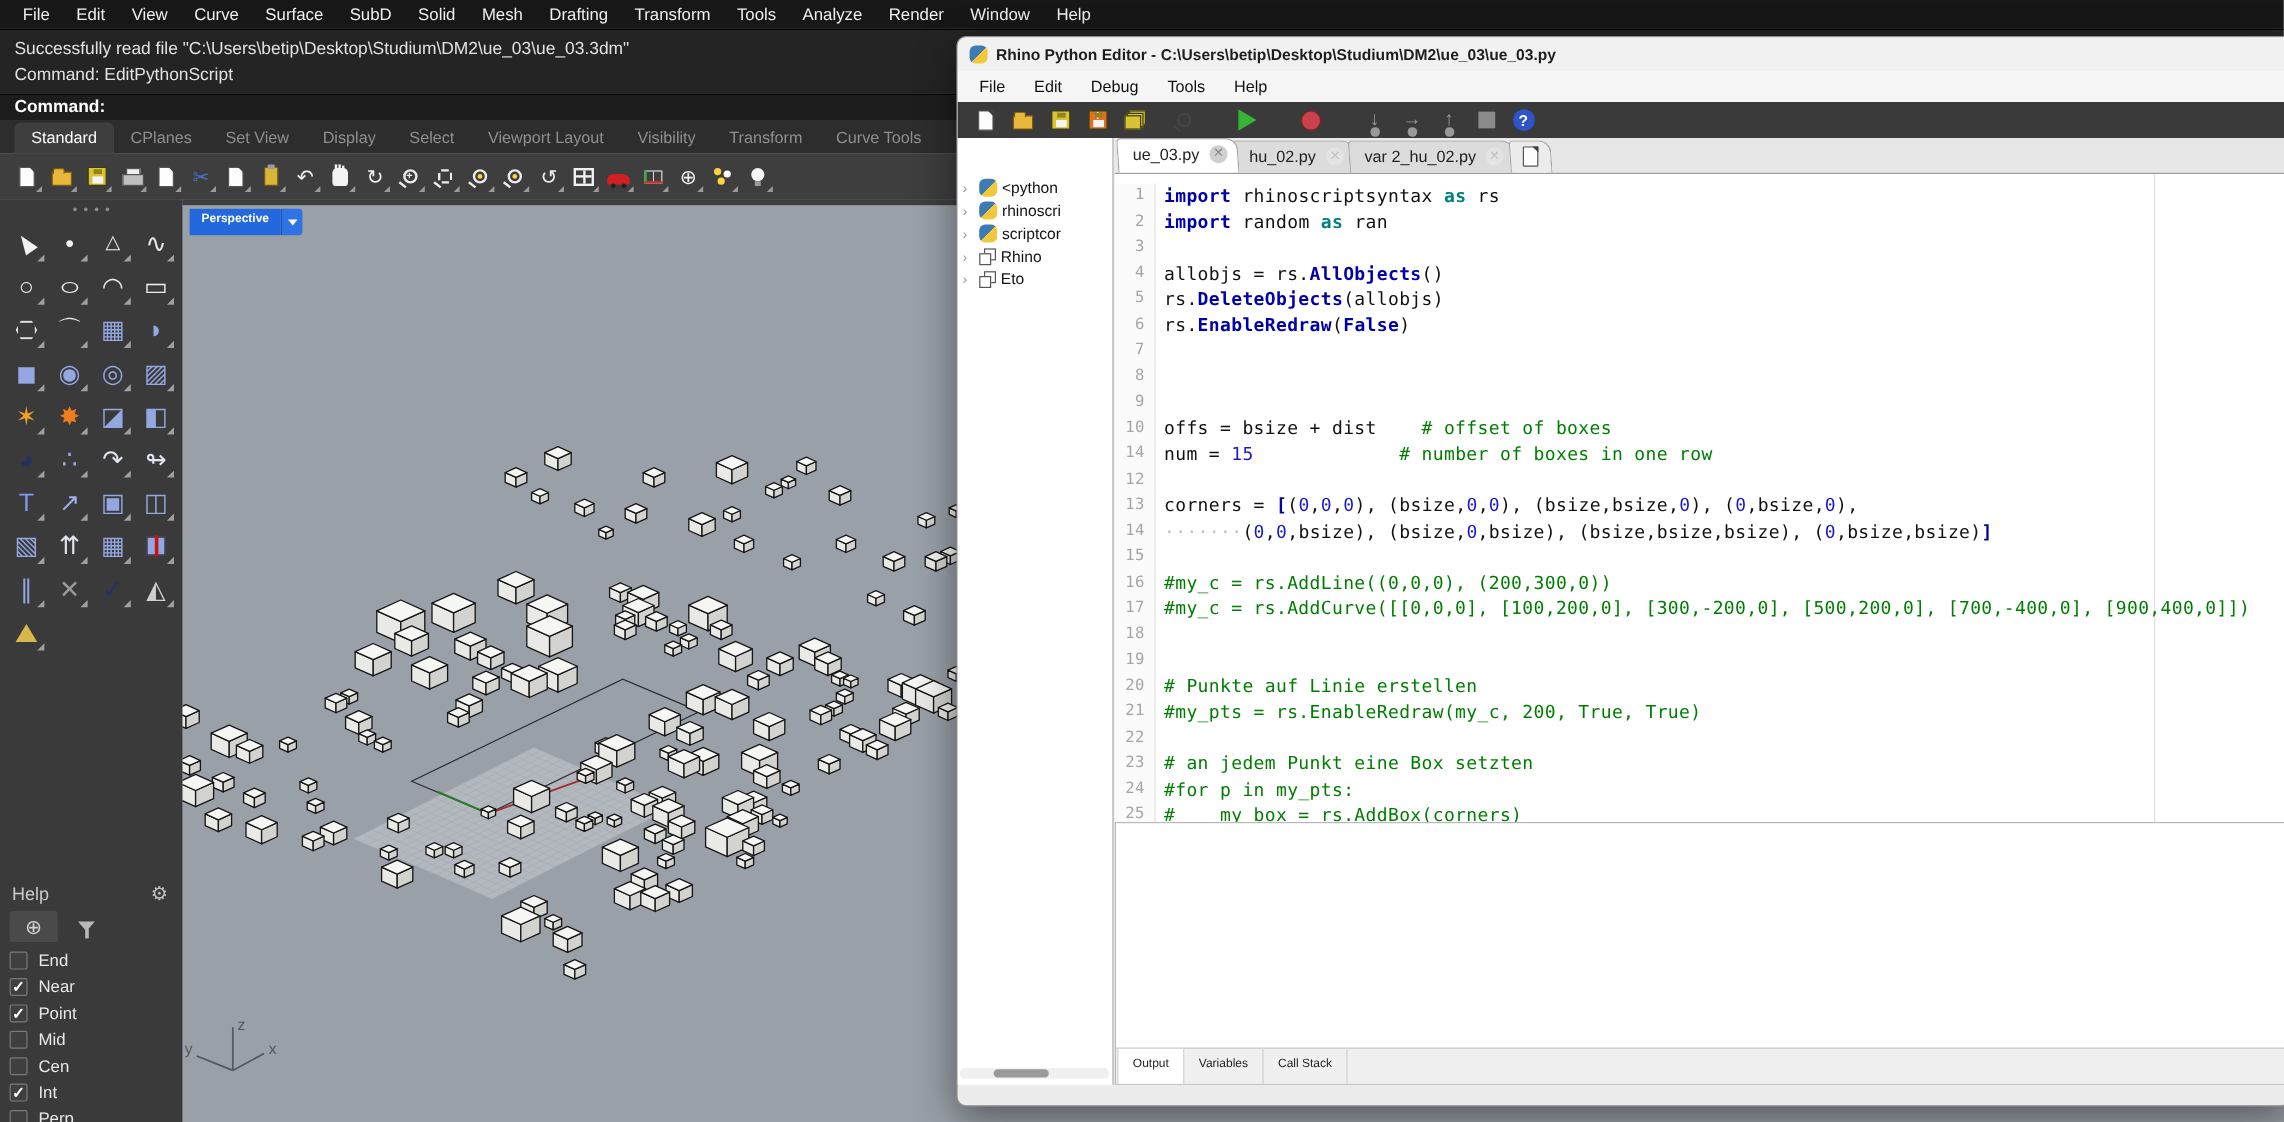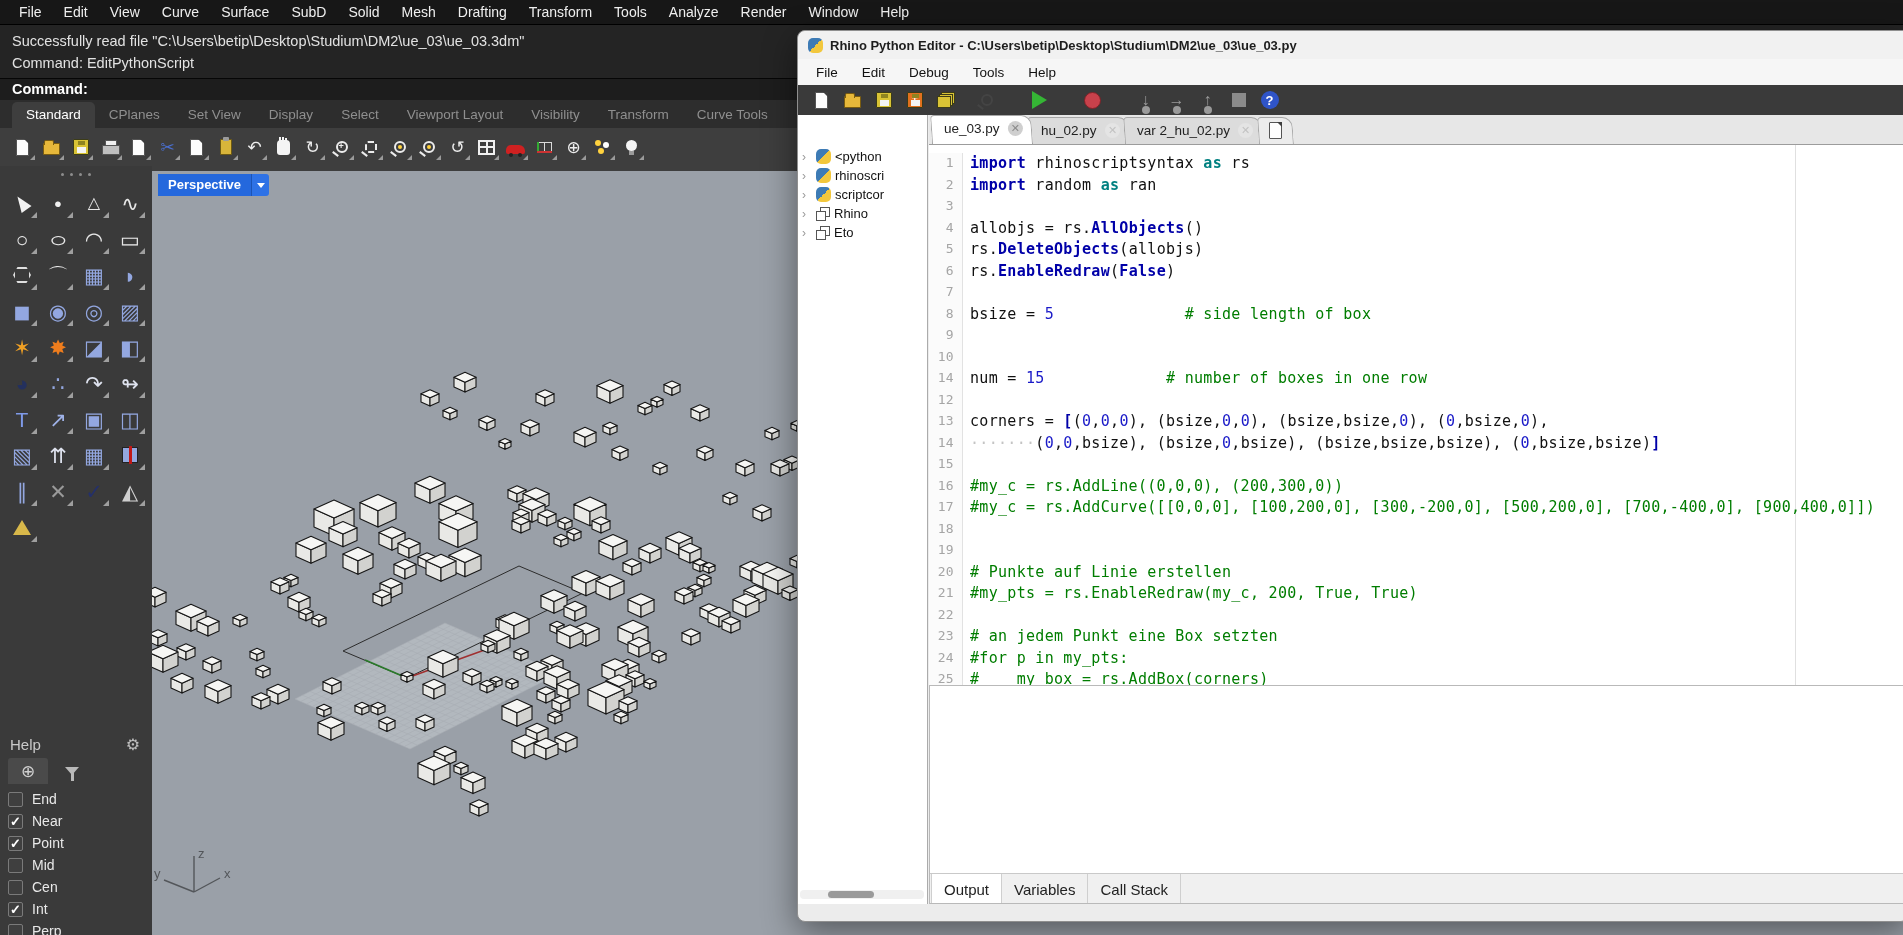--- a/index.html
+++ b/index.html
@@ -102,21 +102,21 @@
   #osnap .ptab.on { background:#4a4a4a; }
   #osnap .ptab .sym { color:#d0d0d0; font-size:17px; }
   .osrow { display:flex; align-items:center; height:22px; padding-left:8px; gap:9px; }
   .osrow .cb { width:15px; height:15px; background:#3f3f3f; border:1px solid #7a7a7a; border-radius:2px;
                color:#fff; font-size:13px; line-height:13px; text-align:center; font-weight:bold; }
   .osrow .lb { color:#e8e8e8; font-size:14px; }
 
   
   #viewport { position:absolute; left:152px; top:166px; width:1751px; height:769px; background:#9aa0a8; border-top:5px solid #3e3e3e; z-index:0; }
   #vp-label { position:absolute; left:6px; top:3px; display:flex; height:22px; z-index:3; cursor:default; }
-  #vp-label .name { background:#2468dd; color:#fff; font-weight:bold; font-size:13px; padding:3px 10px 16px 10px; }
+  #vp-label .name { background:#2468dd; color:#fff; font-weight:bold; font-size:10px; padding:3px 10px 16px 10px; }
   #vp-label .dd { background:#2e72e6; width:18px; display:flex; align-items:center; justify-content:center; border-left:1px solid #1c54b4; border-radius:0 3px 3px 0; }
   #vp-label .dd i { width:0; height:0; border-style:solid; border-width:5px 4px 0 4px; border-color:#fff transparent transparent transparent; }
   #vp-svg { position:absolute; left:0; top:0; }
 
   
   #ed-win { position:absolute; left:797px; top:30px; width:1112px; height:892px; background:#ececec;
             border:1px solid #8f8f8f; border-radius:8px 0 8px 8px; box-shadow:0 10px 34px rgba(0,0,0,.45); z-index:5; overflow:hidden; }
   #ed-title { height:28px; background:#f1f1f1; display:flex; align-items:center; padding-left:10px; gap:7px; border-radius:8px 0 0 0; }
   #ed-title .txt { font-size:13px; color:#1d1d1d;font-weight:bold; }
   #ed-menu { height:26px; background:#f6f6f6; display:flex; align-items:center; padding-left:6px; }
@@ -146,21 +146,21 @@
   .cl .ln { flex:0 0 34px; text-align:right; padding-right:8px; color:#a5a5a5; font-size:13px; background:#fbfbfb; border-right:1px solid #e2e2e2; padding-top:2px; }
   .cl .cd { padding-left:7px; padding-top:1px; }
   .c-k { color:#0000a8; font-weight:bold; } .c-a { color:#008080; font-weight:bold; }
   .c-f { color:#0000a8; font-weight:bold; } .c-n { color:#1a1ac8; }
   .c-c { color:#007d00; } .c-p { color:#101010; } .c-w { color:#c4c4c4; }
   #code-pad { position:absolute; left:0; top:8px; right:0; }
   #ed-hscroll { position:absolute; left:0; right:0; bottom:30px; height:14px; background:#f0f0f0; border-top:1px solid #d8d8d8; }
   #ed-hscroll .th { position:absolute; left:2px; top:2px; right:24px; height:10px; background:#8f8f8f; border-radius:2px; }
   #ed-output { position:absolute; left:131px; right:0; top:570px; bottom:0; background:#fff; border:1px solid #b9b9b9; }
   #out-tabs { position:absolute; left:0; right:0; bottom:0; height:30px; background:#f0f0f0; border-top:1px solid #c9c9c9; display:flex; align-items:stretch; padding-left:2px; }
-  .otab { font-size:15px; color:#222; padding:7px 12px 0 12px; border-right:1px solid #cfcfcf; }
+  .otab { font-size:10px; color:#222; padding:7px 12px 0 12px; border-right:1px solid #cfcfcf; }
   .otab.on { background:#fff; border-left:1px solid #cfcfcf; margin-left:-1px; }
 </style>
 </head>
 <body>
 
 <div id="rh-menubar">
     <span class="mi">File</span>
     <span class="mi">Edit</span>
     <span class="mi">View</span>
     <span class="mi">Curve</span>
@@ -1069,23 +1069,23 @@
       <div id="ed-code">
         <div id="code-margin"></div>
         <div id="code-pad">
             <div class="cl"><span class="ln">1</span><span class="cd"><span class="c-k">import</span><span class="c-p"> rhinoscriptsyntax </span><span class="c-a">as</span><span class="c-p"> rs</span></span></div>
             <div class="cl"><span class="ln">2</span><span class="cd"><span class="c-k">import</span><span class="c-p"> random </span><span class="c-a">as</span><span class="c-p"> ran</span></span></div>
             <div class="cl"><span class="ln">3</span><span class="cd"></span></div>
             <div class="cl"><span class="ln">4</span><span class="cd"><span class="c-p">allobjs = rs.</span><span class="c-f">AllObjects</span><span class="c-p">()</span></span></div>
             <div class="cl"><span class="ln">5</span><span class="cd"><span class="c-p">rs.</span><span class="c-f">DeleteObjects</span><span class="c-p">(allobjs)</span></span></div>
             <div class="cl"><span class="ln">6</span><span class="cd"><span class="c-p">rs.</span><span class="c-f">EnableRedraw</span><span class="c-p">(</span><span class="c-f">False</span><span class="c-p">)</span></span></div>
             <div class="cl"><span class="ln">7</span><span class="cd"></span></div>
-            <div class="cl"><span class="ln">8</span><span class="cd"><span class="c-p">bsize = </span><span class="c-n">5</span><span class="c-p">              </span><span class="c-c"># side length of box</span></span></div>
+            <div class="cl"><span class="ln">8</span></div>
             <div class="cl"><span class="ln">9</span></div>
-            <div class="cl"><span class="ln">10</span></div>
+            <div class="cl"><span class="ln">10</span><span class="cd"><span class="c-p">offs = bsize + dist    </span><span class="c-c"># offset of boxes</span></span></div>
             <div class="cl"><span class="ln">14</span><span class="cd"><span class="c-p">num = </span><span class="c-n">15</span><span class="c-p">             </span><span class="c-c"># number of boxes in one row</span></span></div>
             <div class="cl"><span class="ln">12</span><span class="cd"></span></div>
             <div class="cl"><span class="ln">13</span><span class="cd"><span class="c-p">corners = </span><span class="c-f">[</span><span class="c-p">(</span><span class="c-n">0</span><span class="c-p">,</span><span class="c-n">0</span><span class="c-p">,</span><span class="c-n">0</span><span class="c-p">), (bsize,</span><span class="c-n">0</span><span class="c-p">,</span><span class="c-n">0</span><span class="c-p">), (bsize,bsize,</span><span class="c-n">0</span><span class="c-p">), (</span><span class="c-n">0</span><span class="c-p">,bsize,</span><span class="c-n">0</span><span class="c-p">),</span></span></div>
             <div class="cl"><span class="ln">14</span><span class="cd"><span class="c-w">·······</span><span class="c-p">(</span><span class="c-n">0</span><span class="c-p">,</span><span class="c-n">0</span><span class="c-p">,bsize), (bsize,</span><span class="c-n">0</span><span class="c-p">,bsize), (bsize,bsize,bsize), (</span><span class="c-n">0</span><span class="c-p">,bsize,bsize)</span><span class="c-f">]</span></span></div>
             <div class="cl"><span class="ln">15</span><span class="cd"></span></div>
             <div class="cl"><span class="ln">16</span><span class="cd"><span class="c-c">#my_c = rs.AddLine((0,0,0), (200,300,0))</span></span></div>
             <div class="cl"><span class="ln">17</span><span class="cd"><span class="c-c">#my_c = rs.AddCurve([[0,0,0], [100,200,0], [300,-200,0], [500,200,0], [700,-400,0], [900,400,0]])</span></span></div>
             <div class="cl"><span class="ln">18</span></div>
             <div class="cl"><span class="ln">19</span><span class="cd"></span></div>
             <div class="cl"><span class="ln">20</span><span class="cd"><span class="c-c"># Punkte auf Linie erstellen</span></span></div>

